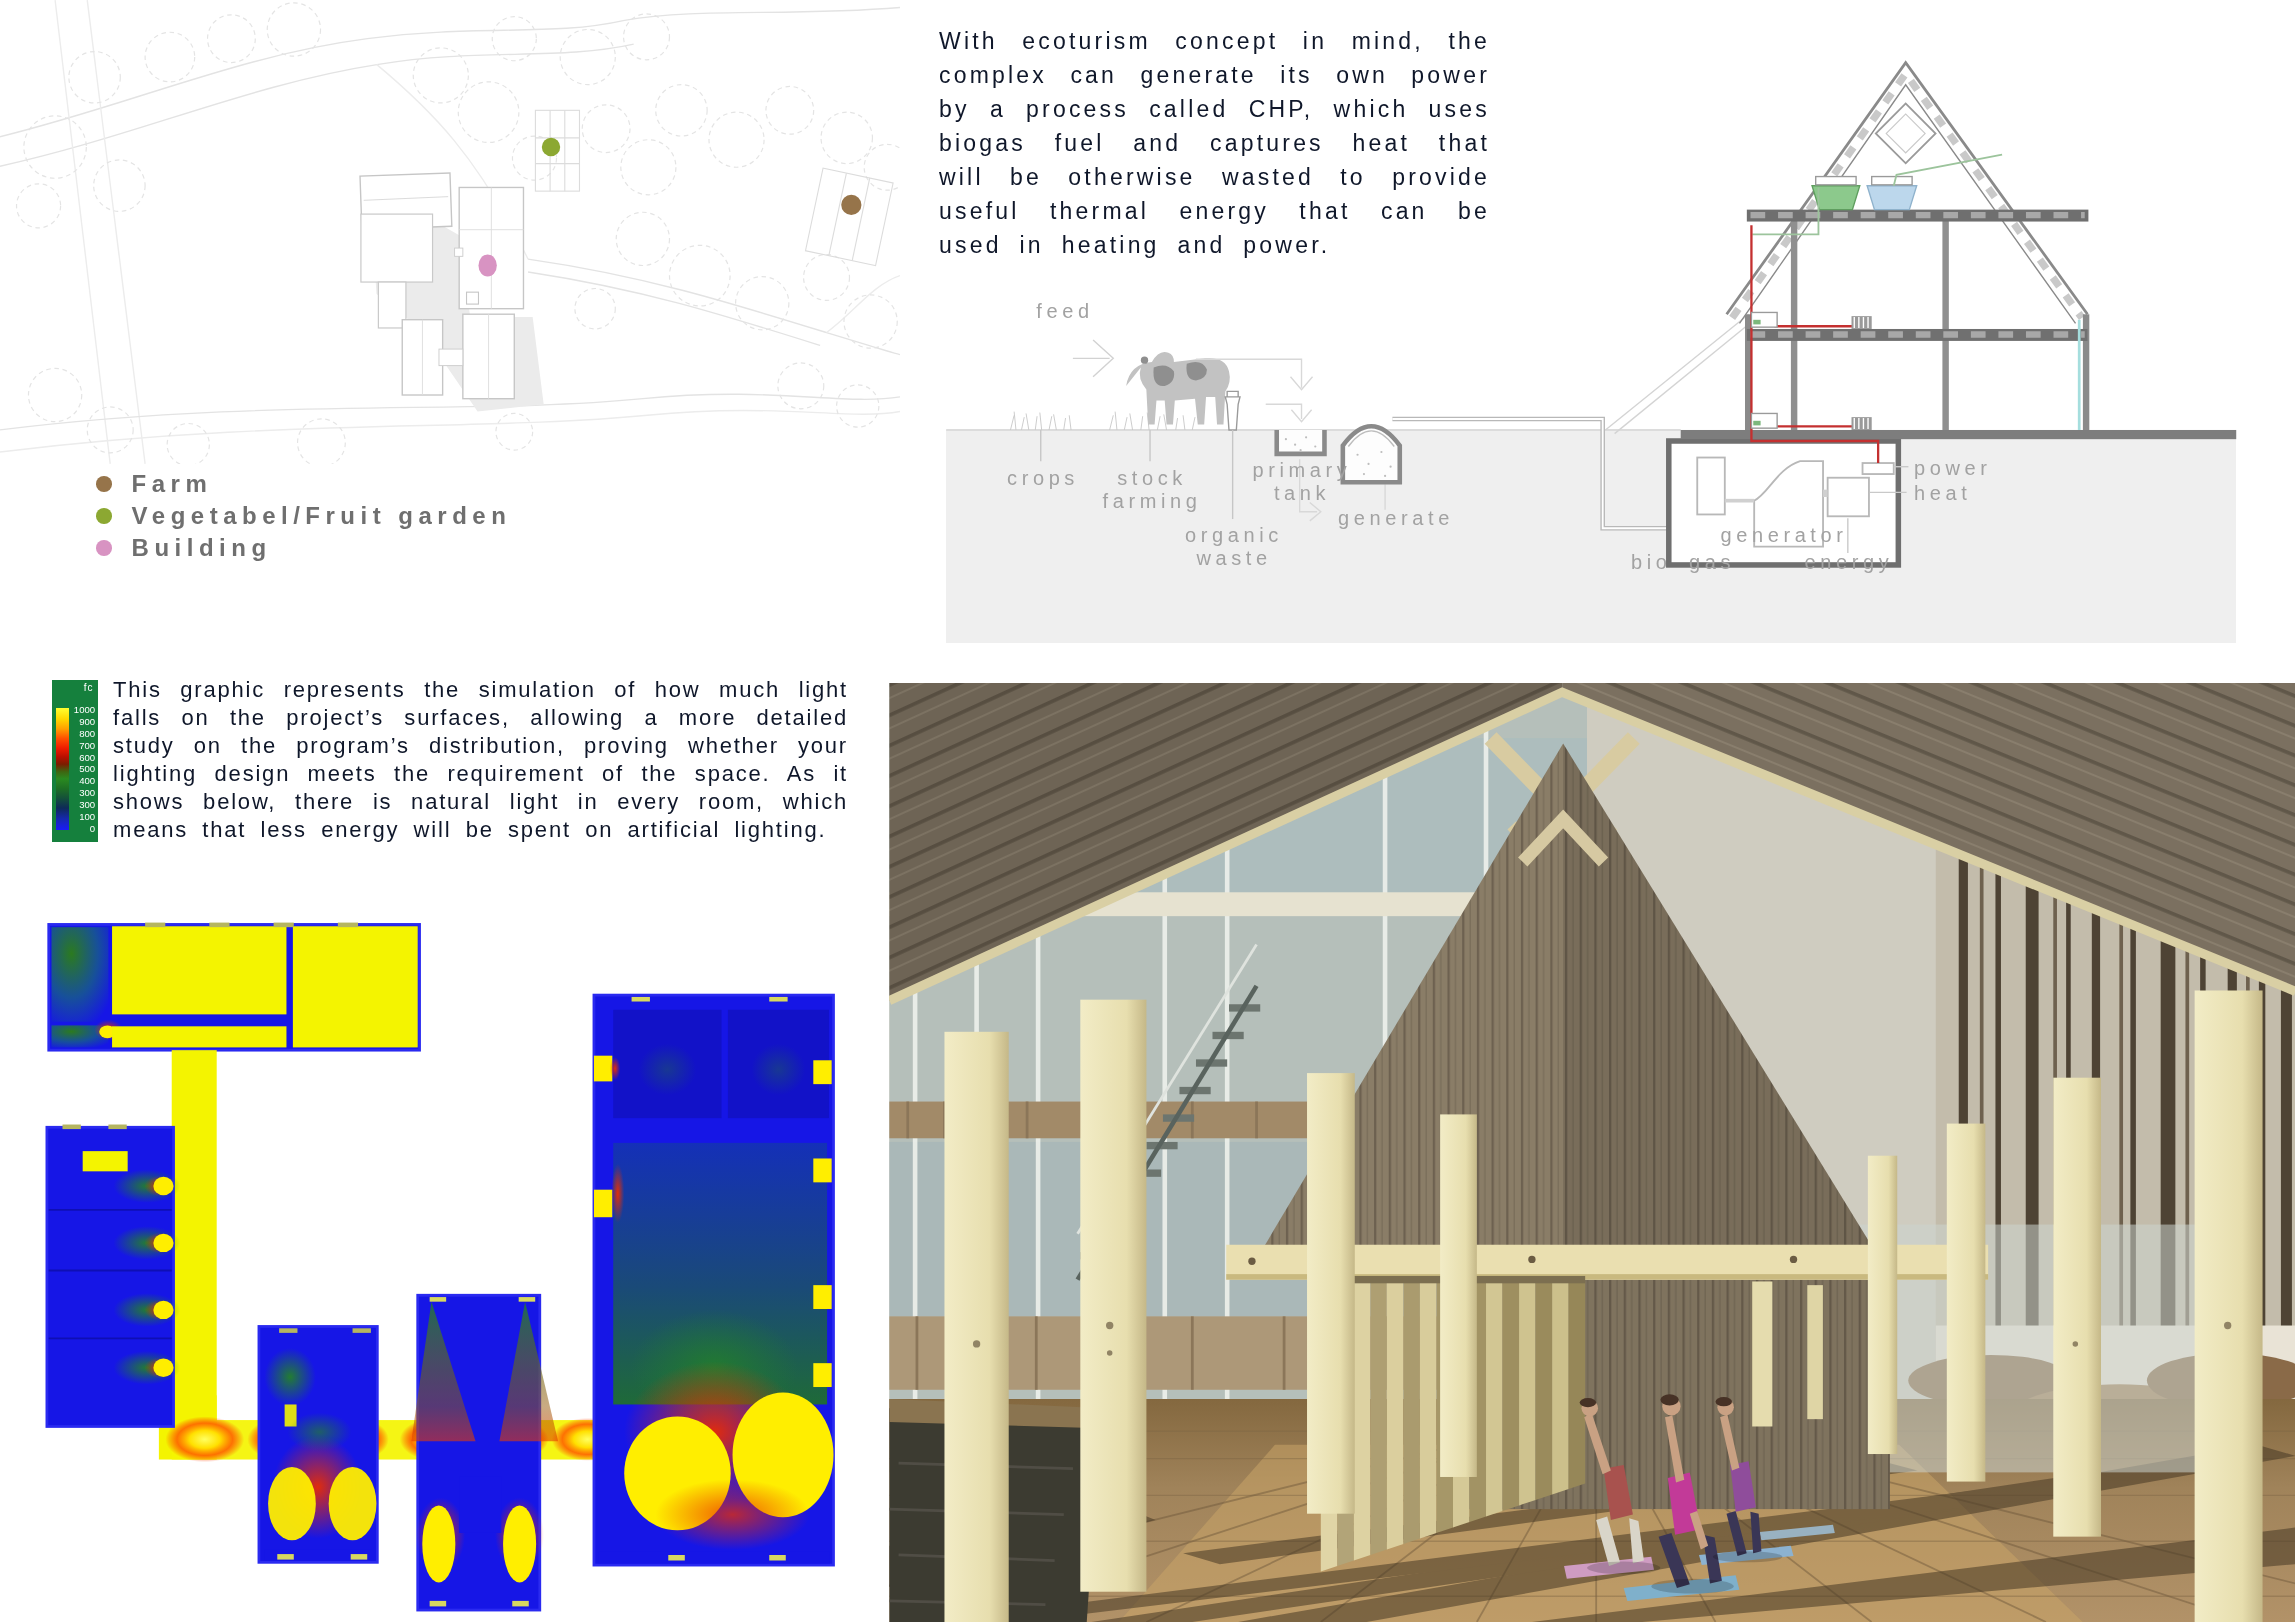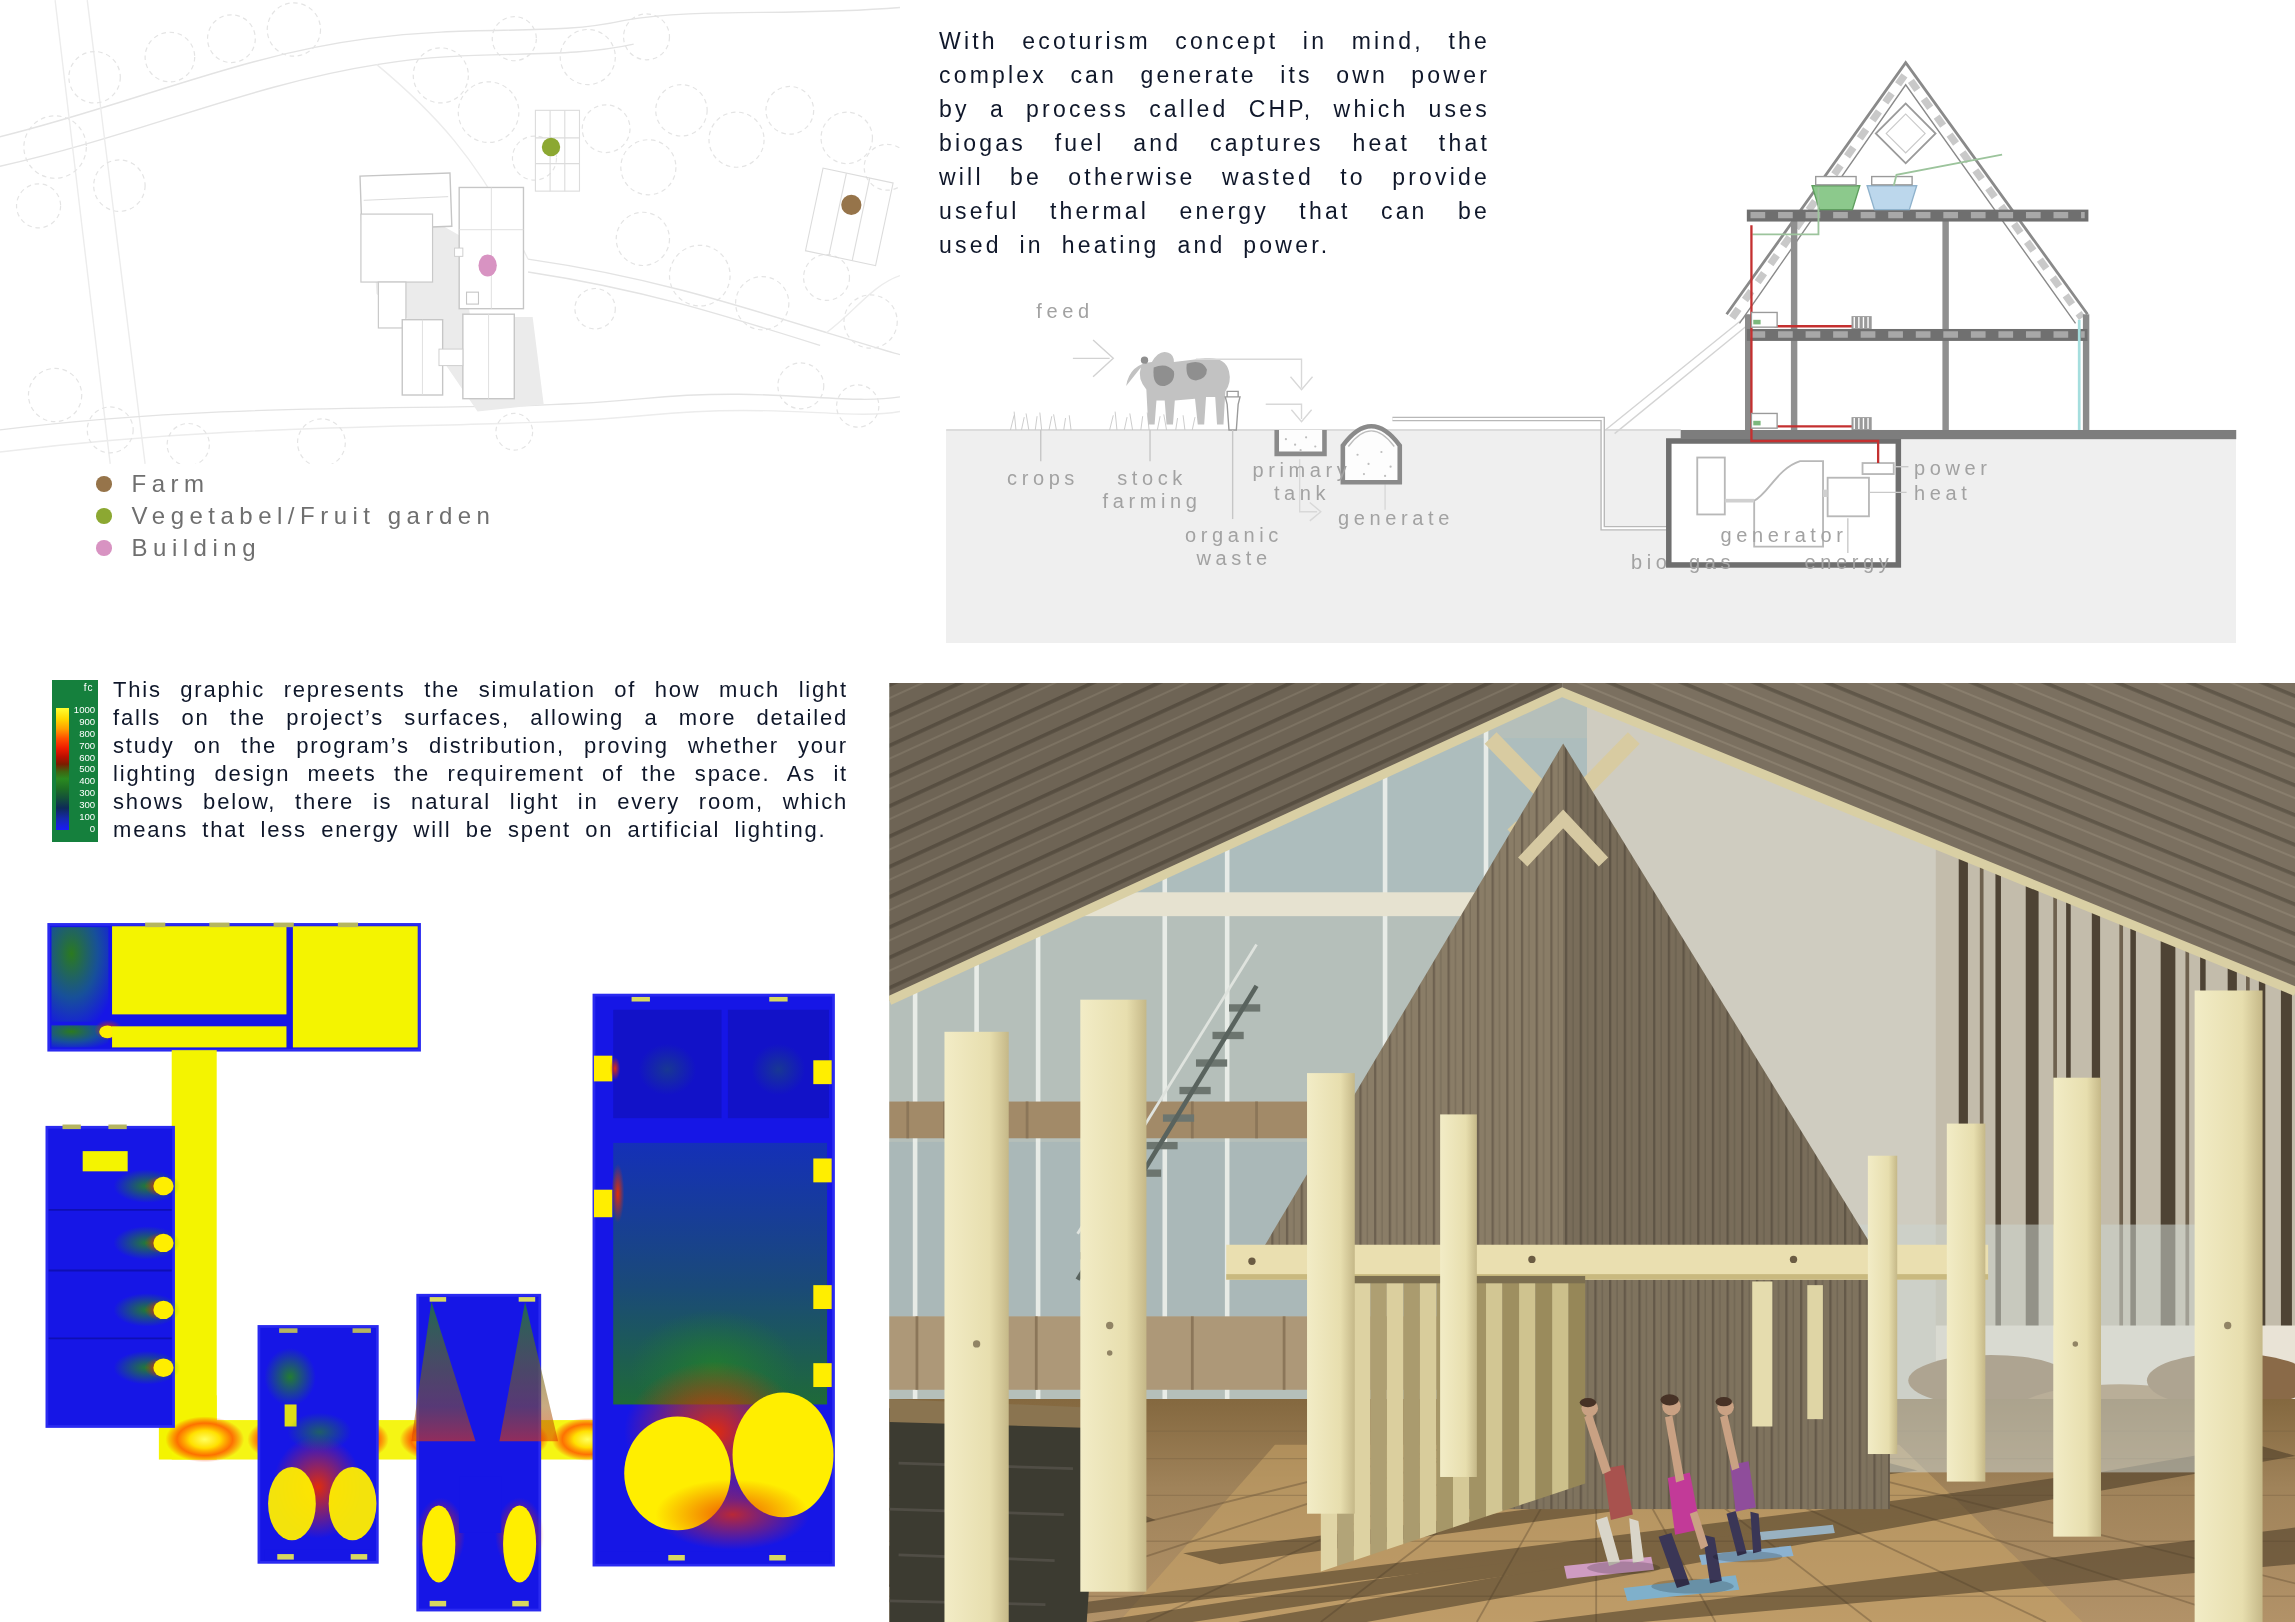--- a/index.html
+++ b/index.html
@@ -9,21 +9,21 @@
   
   .para{font-weight:300;color:#0f172a;text-align:justify;}
   #intro-text{left:939px;top:24px;width:551px;font-size:23px;line-height:34px;
               letter-spacing:3.2px;word-spacing:8.3px;}
   #lighting-text{left:113px;top:676px;width:735px;font-size:22px;line-height:28px;
               letter-spacing:1.8px;word-spacing:6.4px;}
   
   #legend{left:96px;top:468px;}
   .legend-row{display:flex;align-items:center;height:32px;}
   .legend-dot{width:15.6px;height:15.6px;border-radius:50%;margin-right:20px;flex:0 0 auto;}
-  .legend-label{font-size:24px;font-weight:400;color:#6f6f6f;letter-spacing:5.5px;white-space:nowrap;}
+  .legend-label{font-size:24px;font-weight:700;color:#6f6f6f;letter-spacing:5.5px;white-space:nowrap;}
   
   #chp{left:946px;top:37px;width:1295px;height:606px;}
   #chp-ground{left:0;top:393px;width:1290px;height:213px;background:#efefef;}
   .dlabel{position:absolute;font-size:20px;font-weight:300;color:#a2a2a2;letter-spacing:4.6px;
           word-spacing:7.3px;white-space:nowrap;text-align:center;transform:translateX(-50%);}
   .dlabel.left{transform:none;text-align:right;}
   
   #fc-scale{left:52px;top:680px;width:46px;height:162px;background:#15803d;}
   #fc-unit{position:absolute;right:4.6px;top:1.8px;color:#fff;font-size:10px;letter-spacing:0.9px;}
   #fc-bar{position:absolute;left:3.7px;top:27.5px;width:13.8px;height:122px;}

